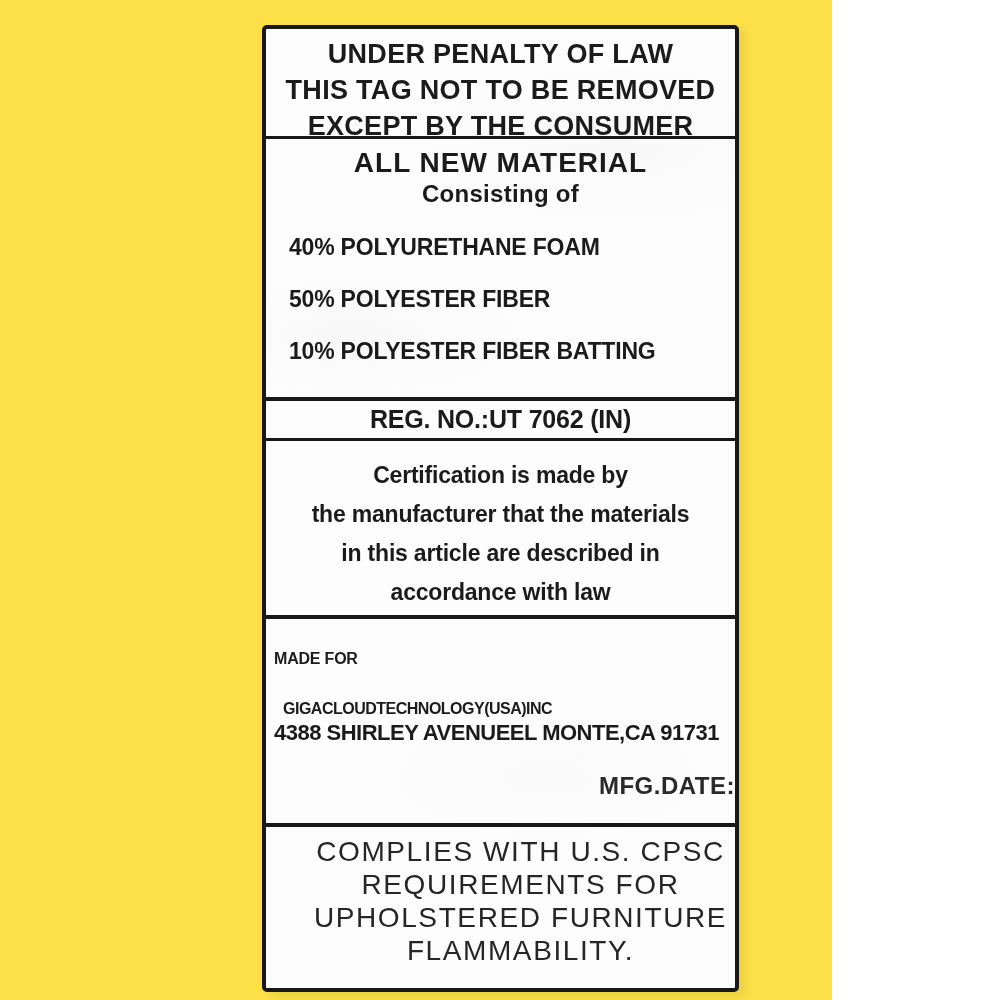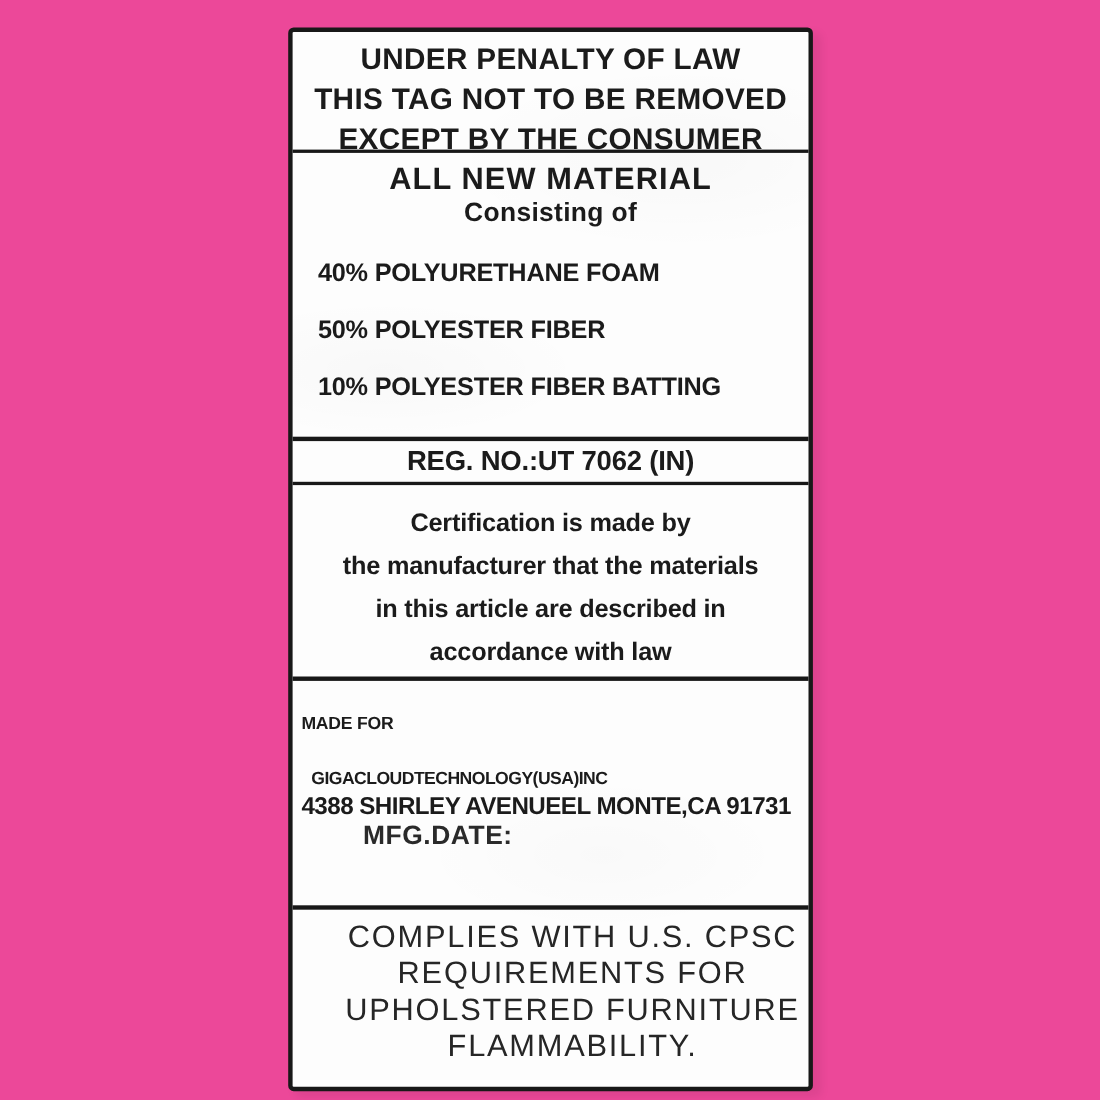--- a/index.html
+++ b/index.html
@@ -5,23 +5,23 @@
   * { margin: 0; padding: 0; box-sizing: border-box; }
   html, body {
     width: 1000px;
     height: 1000px;
     background: #ffffff;
     font-family: "Liberation Sans", sans-serif;
     overflow: hidden;
   }
   .page {
     position: relative;
-    width: 1000px;
+    width: 832px;
     height: 1000px;
-    background: #ec4899;
+    background: #fde047;
   }
   .tag {
     position: absolute;
     left: 262px;
     top: 25px;
     width: 477px;
     height: 967px;
     background: #fdfdfd;
     background-image:
       radial-gradient(ellipse 260px 90px at 18% 32%, rgba(0,0,0,0.018), rgba(0,0,0,0) 70%),
@@ -130,21 +130,22 @@
     white-space: nowrap;
   }
   .address {
     margin-top: 2px;
     font-size: 22px;
     font-weight: 700;
     letter-spacing: -0.5px;
     white-space: nowrap;
   }
   .mfg-date {
-    text-align: left;
+    margin-top: 26px;
+    text-align: right;
     padding-left: 56px;
     font-size: 24px;
     font-weight: 600;
     color: #2a2a2a;
     letter-spacing: 0.5px;
   }
 
   
   .sec-cpsc {
     flex: 1;

